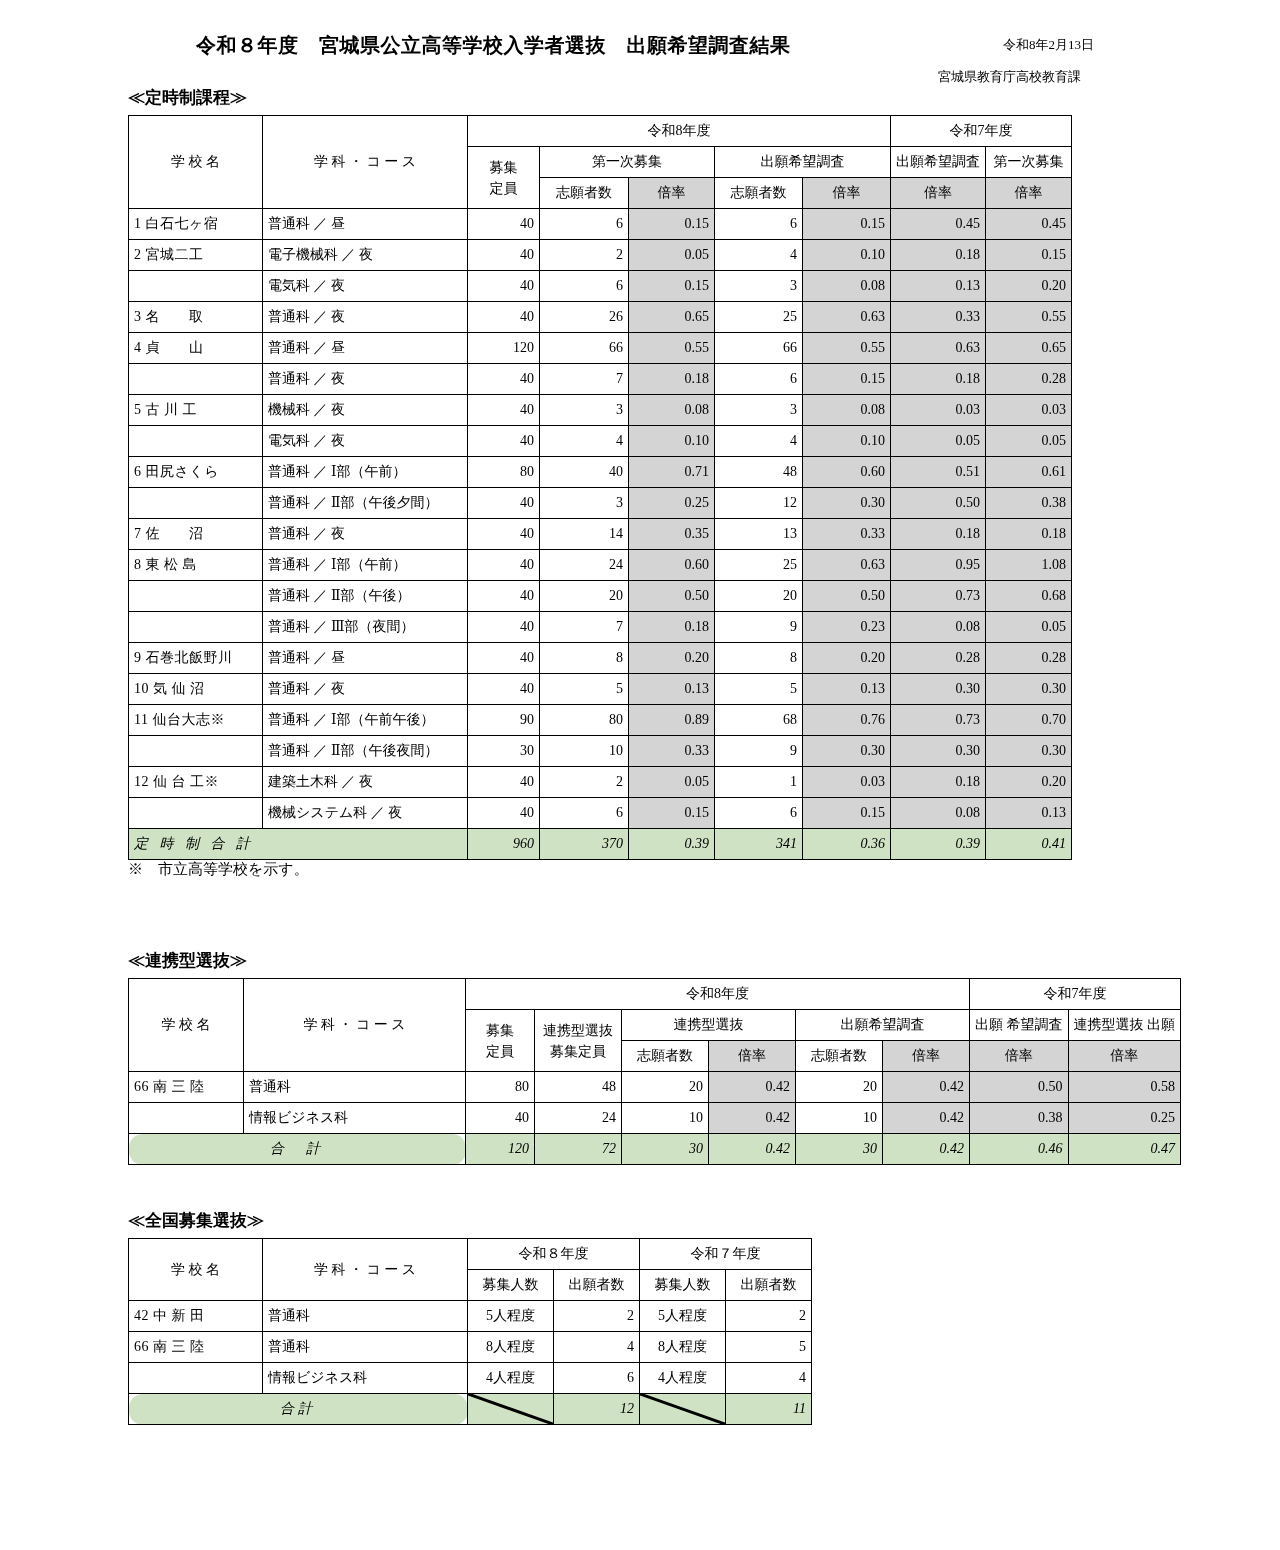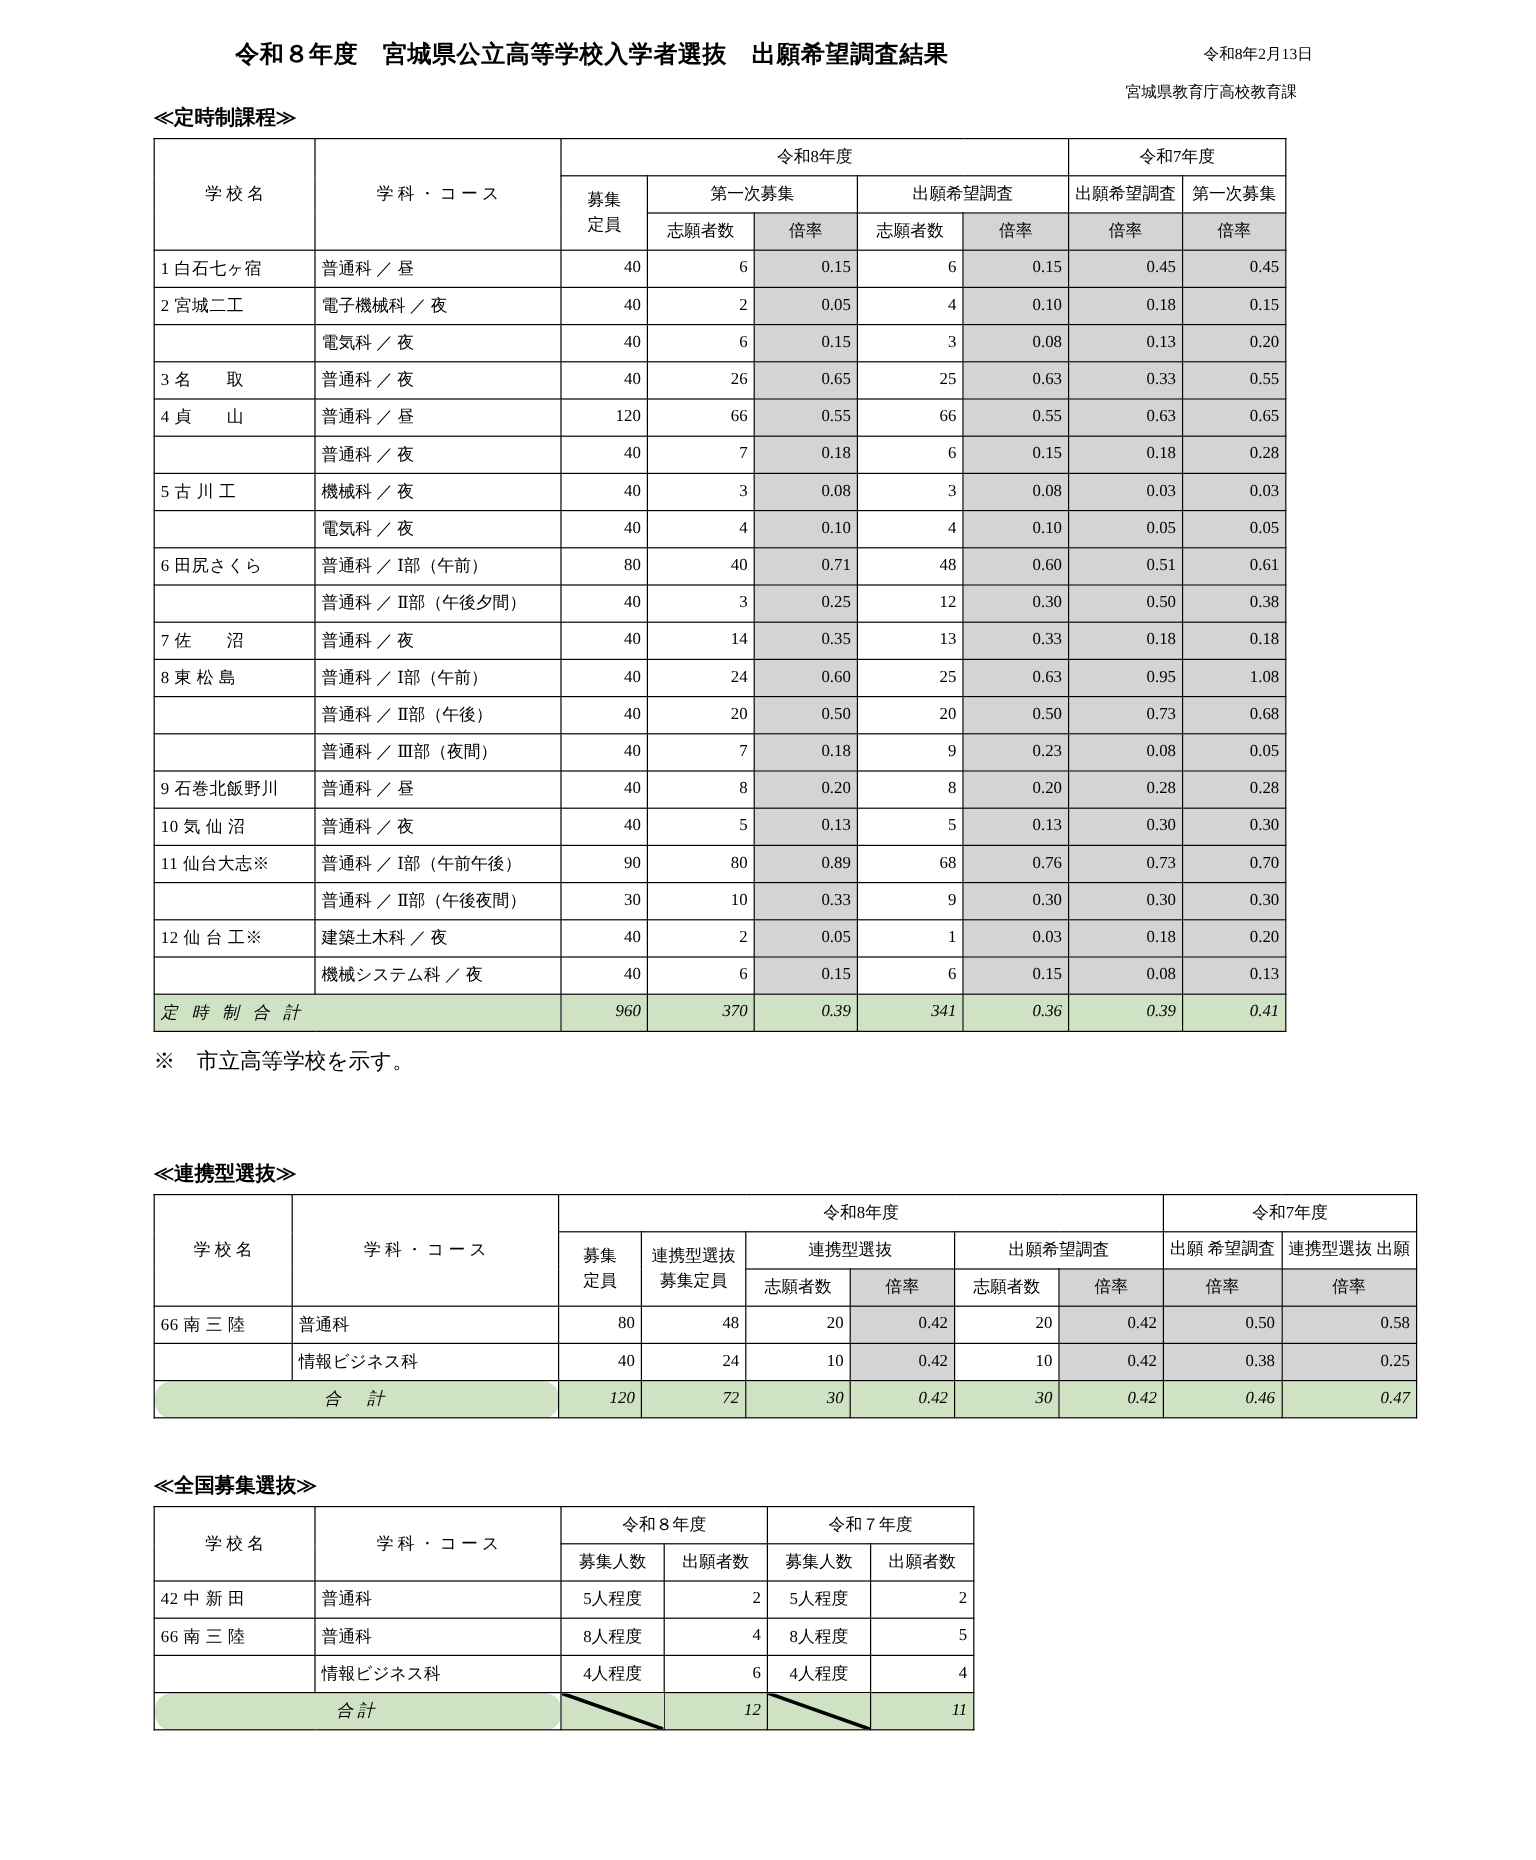--- a/index.html
+++ b/index.html
@@ -96,22 +96,22 @@
     padding-left: 14px;
     border-radius: 14px;
   }
   .total-label-left {
     text-align: left;
     letter-spacing: 4px;
     padding-left: 22px;
   }
 
   .note {
-    margin: 12px 0 0 128px;
-    font-size: 18px;
+    margin: 0 0 0 128px;
+    font-size: 15px;
     white-space: pre;
   }
 
   .spacer-lg { height: 70px; }
   .spacer-md { height: 44px; }
 
   
   .slash {
     position: relative;
   }

